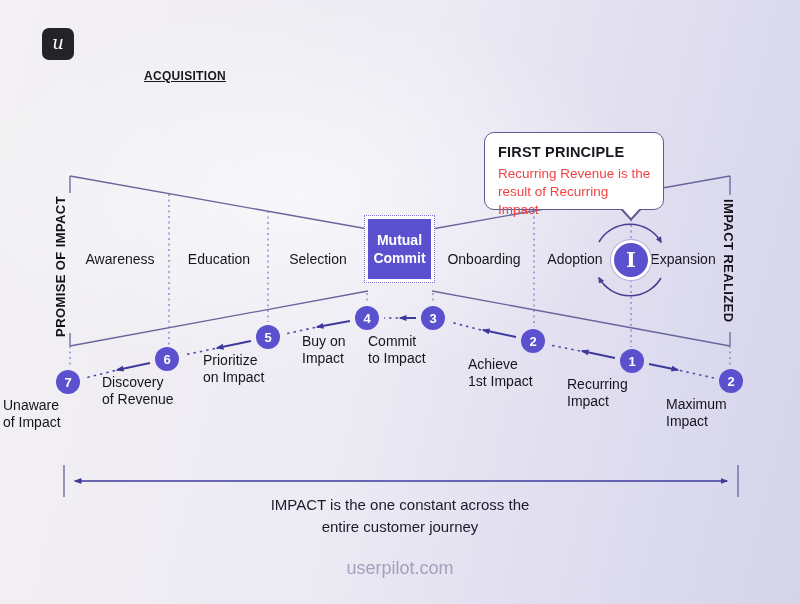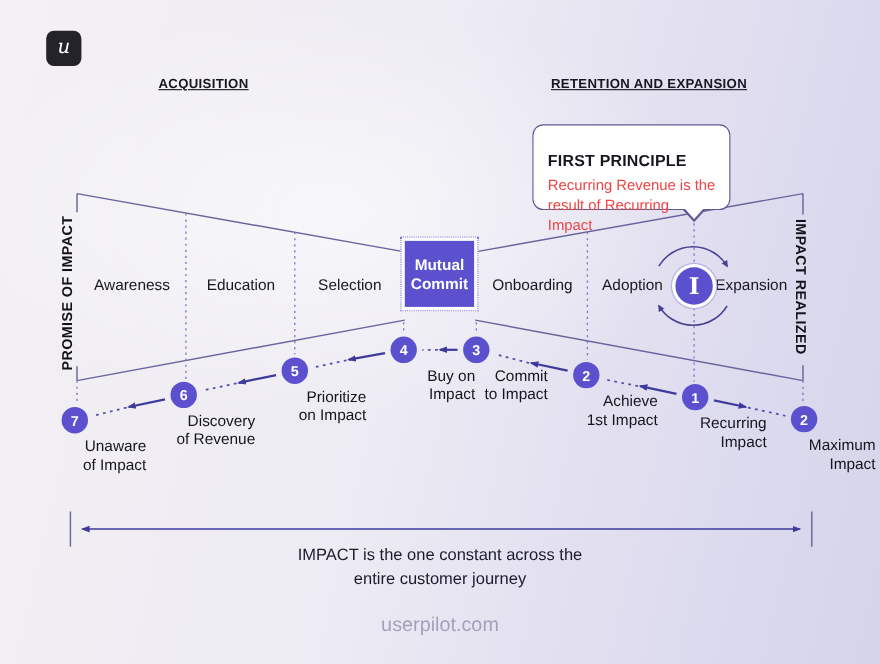--- a/index.html
+++ b/index.html
@@ -26,34 +26,34 @@
   .vlabel{writing-mode:vertical-rl;font-size:13px;font-weight:700;letter-spacing:.4px;white-space:nowrap;color:#121218;}
   .vlabel.left{left:53px;top:196px;transform:rotate(180deg);}
   .vlabel.right{left:721px;top:199px;}
   
   .stage{top:251px;transform:translateX(-50%);font-size:14px;font-weight:500;white-space:nowrap;}
   
   .commit-wrap{left:364px;top:215px;width:71px;height:68px;border:1.5px dotted #7b74d4;box-sizing:border-box;background:#fdfdff;}
   .commit-box{position:absolute;inset:3px;background:var(--accent,#5b51ce);display:flex;align-items:center;justify-content:center;
               color:#fff;font-size:14px;font-weight:700;text-align:center;line-height:1.3;white-space:pre-line;}
   
-  .bubble{left:484px;top:113px;width:180px;height:78px;background:#fff;border:1.5px solid var(--callout_border,#5e5b92);
-          border-radius:10px;box-sizing:border-box;padding:25px 12px 0 13px;}
+  .bubble{left:484px;top:132px;width:180px;height:78px;background:#fff;border:1.5px solid var(--callout_border,#5e5b92);
+          border-radius:10px;box-sizing:border-box;padding:11px 12px 0 13px;}
   .bubble::before{content:'';position:absolute;left:135px;bottom:-12px;width:0;height:0;
           border:11px solid transparent;border-bottom:0;border-top:12px solid var(--callout_border,#5e5b92);}
   .bubble::after{content:'';position:absolute;left:137px;bottom:-9px;width:0;height:0;
           border:9px solid transparent;border-bottom:0;border-top:10px solid #fff;}
   .bubble .btitle{font-size:14.5px;font-weight:700;letter-spacing:.2px;margin-bottom:5px;}
   .bubble .bbody{font-size:13.5px;line-height:1.35;color:#ef4444;}
   
   .node{position:absolute;width:0;height:0;}
   .node .dot{position:absolute;left:-12px;top:-12px;width:24px;height:24px;border-radius:50%;
              background:var(--accent,#5b51ce);color:#fff;font-size:13px;font-weight:700;
              display:flex;align-items:center;justify-content:center;}
-  .node .nlabel{position:absolute;left:-65px;top:15px;width:130px;text-align:right;
+  .node .nlabel{position:absolute;left:-65px;top:15px;width:130px;text-align:left;
                 font-size:14px;font-weight:500;line-height:1.22;white-space:pre-line;color:#15151d;}
   
   .cycle{left:614px;top:243px;width:34px;height:34px;border-radius:50%;background:var(--accent,#5b51ce);
          box-shadow:0 0 0 3px #fff,0 0 0 4.2px #b9b5e2;display:flex;align-items:center;justify-content:center;}
   .cycle span{color:#fff;font-family:"DejaVu Serif","Liberation Serif",serif;font-weight:700;font-size:21px;line-height:1;padding-bottom:2px;}
   
   .statement{left:400px;top:494px;transform:translateX(-50%);text-align:center;font-size:15px;font-weight:500;
              line-height:1.45;white-space:pre-line;color:#1b1b2e;}
   .website{left:400px;top:558px;transform:translateX(-50%);font-size:18px;color:var(--muted,#a3a1bc);}
 </style>
@@ -125,21 +125,20 @@
       <path d="M64,465 V497 M738,465 V497" style="stroke:var(--line,#67659b)" stroke-width="1.3"></path>
       <path d="M75,481 L727,481" style="stroke:var(--arrow,#3e3a9c)" stroke-width="1.4" marker-start="url(#ahs)" marker-end="url(#ah)"></path>
     </g>
   </svg>
 
   <div class="abs logo">
     <span>u</span>
   </div>
 
   <div class="abs heading" style="left:185px;">ACQUISITION</div>
-  <div class="abs heading" style="left:590px;">RETENTION AND EXPANSION</div>
 
   <div class="abs vlabel left">PROMISE OF IMPACT</div>
   <div class="abs vlabel right">IMPACT REALIZED</div>
 
   <div class="abs stage" style="left:120px;">Awareness</div>
   <div class="abs stage" style="left:219px;">Education</div>
   <div class="abs stage" style="left:318px;">Selection</div>
   <div class="abs stage" style="left:484px;">Onboarding</div>
   <div class="abs stage" style="left:575px;">Adoption</div>
   <div class="abs stage" style="left:683px;">Expansion</div>

